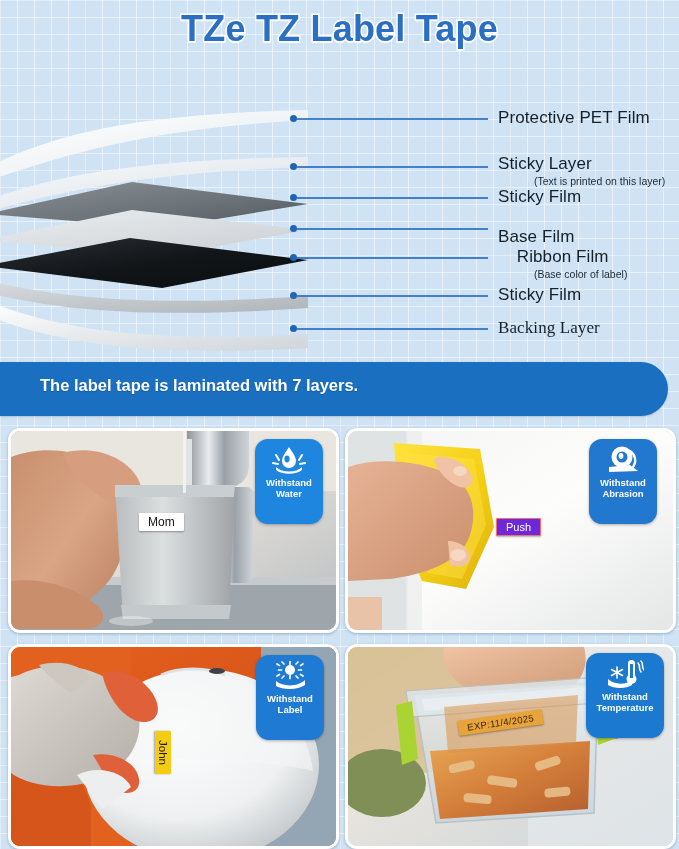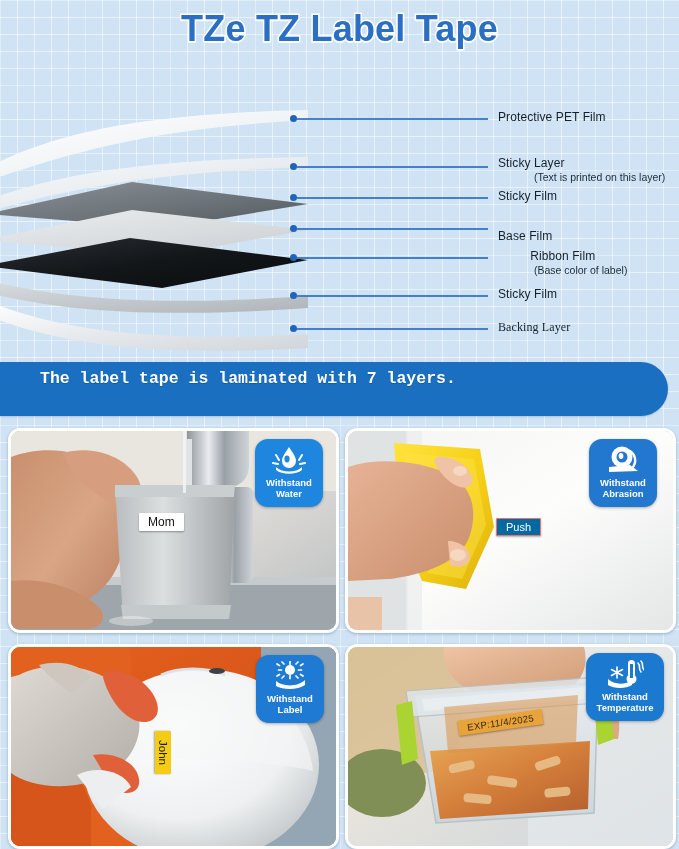--- a/index.html
+++ b/index.html
@@ -33,67 +33,67 @@
 
   
   .diagram{position:absolute;left:0;top:104px;width:679px;height:256px;}
   .sheet{position:absolute;filter:blur(.2px);}
   .sheet svg{display:block;}
 
   .leader{position:absolute;height:2px;background:#2a6fc4;opacity:.85;}
   .dot{position:absolute;width:7px;height:7px;border-radius:50%;background:#1f64b8;}
 
   .lbl{position:absolute;color:#14202b;font-size:14.5px;white-space:nowrap;}
-  .lbl .main{font-size:12px;letter-spacing:.1px;}
+  .lbl .main{font-size:17px;letter-spacing:.1px;}
   .lbl .sub{display:block;font-size:10.5px;color:#1b2a38;margin-top:1px;margin-left:36px;}
 
   
   .banner{
     position:absolute;left:0;top:362px;width:668px;height:54px;
     background:#1a6fc0;border-radius:0 27px 27px 0;
     box-shadow:0 1px 2px rgba(0,0,0,.15);
   }
   .banner .bl{
     position:absolute;left:40px;color:#fff;font-weight:bold;font-size:16.5px;
     text-shadow:0 1px 1px rgba(0,0,0,.18);
   }
-  .banner .b1{top:7px;font-family:Liberation Mono, monospace;}
+  .banner .b1{top:14px;}
   .banner .b2{top:28px;}
 
   
   .grid{position:absolute;left:8px;top:428px;width:663px;height:414px;}
   .cell{
     position:absolute;width:325px;height:199px;
     border-radius:12px;border:3px solid #ffffff;
     box-shadow:0 1px 3px rgba(40,80,120,.35);
     overflow:hidden;background:#cfd8de;
   }
   .c1{left:0;top:0;} .c2{left:337px;top:0;}
   .c3{left:0;top:216px;} .c4{left:337px;top:216px;}
   .photo{position:absolute;inset:0;overflow:hidden;}
 
   
   .badge{
-    position:absolute;width:68px;height:68px;border-radius:13px;
+    position:absolute;width:68px;height:85px;border-radius:13px;
     background:#1f86e0;color:#fff;text-align:center;
     box-shadow:0 1px 3px rgba(0,0,0,.3);
     display:flex;flex-direction:column;align-items:center;justify-content:flex-start;
     padding-top:4px;box-sizing:border-box;
   }
   .badge.b-water{background:#1f86e0;}
   .badge.b-abr{background:#2277cf;}
   .badge.b-fade{background:#1f7ad4;}
   .badge.b-temp{background:#1b79cf;}
   .badge .bicon{height:33px;display:flex;align-items:center;justify-content:center;}
   .badge .btxt{font-size:9.5px;font-weight:bold;line-height:11px;margin-top:1px;}
 
   
   .chip{position:absolute;font-size:12px;color:#111;background:#fff;
         padding:2px 9px;border-radius:1px;box-shadow:0 1px 2px rgba(0,0,0,.35);}
-  .chip-push{background:#0369a1;color:#fff;font-size:11px;border:1px solid #f07070;
+  .chip-push{background:#6d28d9;color:#fff;font-size:11px;border:1px solid #f07070;
              box-shadow:0 1px 2px rgba(0,0,0,.3);}
   .chip-john{background:#f5cc14;color:#1a1a1a;font-size:11.5px;
              transform:rotate(90deg);transform-origin:left top;}
   .chip-exp{background:#e8a33a;color:#3a2a10;font-size:9.5px;
             transform:rotate(-8deg);letter-spacing:.3px;}
 </style>
 </head>
 <body>
 
 <div id="page">

